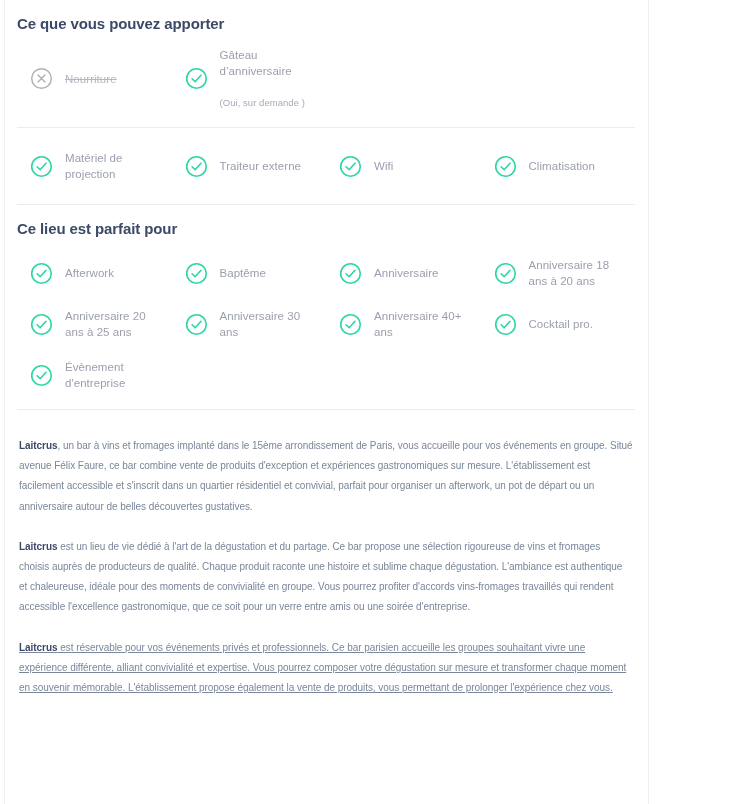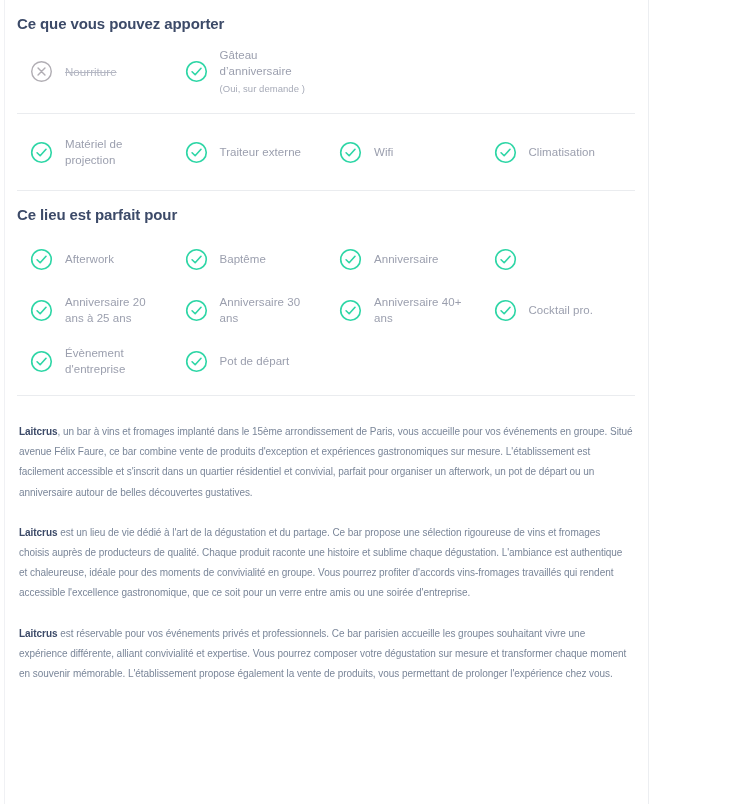--- a/index.html
+++ b/index.html
@@ -84,39 +84,39 @@
     line-height: 16px;
     color: #9b9fae;
     font-family: "Liberation Sans", sans-serif;
     letter-spacing: 0.05px;
   }
   .item .lbl .sub {
     display: block;
     font-size: 9.5px;
     line-height: 14px;
     color: #a7abb8;
-    margin-top: 3px;
+    margin-top: 17px;
   }
   .item.disabled .lbl {
     color: #b4b7c3;
     text-decoration: line-through;
     text-decoration-color: #b4b7c3;
   }
 
   .desc {
     padding: 26px 19px 10px 19px;
   }
   .desc p {
     margin: 0 0 20px 0;
     font-size: 10px;
     line-height: 20.2px;
     color: #7a8699;
     letter-spacing: -0.05px;
   }
-  .desc p:last-child { margin-bottom: 11px; }
+  .desc p:last-child { margin-bottom: 11px; text-decoration: underline; }
   .desc p b {
     color: #3c4a68;
     font-weight: bold;
   }
 </style>
 </head>
 <body>
 
 <div class="page">
   <div class="card-edge-left"></div>
@@ -201,20 +201,21 @@
               <circle cx="12" cy="12" r="10.2" stroke="#2ed6a6" stroke-width="1.7"></circle>
               <path d="M7.4 12.3 L10.6 15.4 L16.7 8.6" stroke="#2ed6a6" stroke-width="1.7" stroke-linecap="round" stroke-linejoin="round"></path>
             </svg>
             <span class="lbl"><span>Anniversaire</span></span>
           </div>
           <div class="item">
             <svg class="ico" viewBox="0 0 24 24" fill="none">
               <circle cx="12" cy="12" r="10.2" stroke="#2ed6a6" stroke-width="1.7"></circle>
               <path d="M7.4 12.3 L10.6 15.4 L16.7 8.6" stroke="#2ed6a6" stroke-width="1.7" stroke-linecap="round" stroke-linejoin="round"></path>
             </svg>
+            <span class="lbl"><span>Anniversaire 18 ans à 20 ans</span></span>
           </div>
           <div class="item">
             <svg class="ico" viewBox="0 0 24 24" fill="none">
               <circle cx="12" cy="12" r="10.2" stroke="#2ed6a6" stroke-width="1.7"></circle>
               <path d="M7.4 12.3 L10.6 15.4 L16.7 8.6" stroke="#2ed6a6" stroke-width="1.7" stroke-linecap="round" stroke-linejoin="round"></path>
             </svg>
             <span class="lbl"><span>Anniversaire 20 ans à 25 ans</span></span>
           </div>
           <div class="item">
             <svg class="ico" viewBox="0 0 24 24" fill="none">
@@ -236,27 +237,20 @@
               <path d="M7.4 12.3 L10.6 15.4 L16.7 8.6" stroke="#2ed6a6" stroke-width="1.7" stroke-linecap="round" stroke-linejoin="round"></path>
             </svg>
             <span class="lbl"><span>Cocktail pro.</span></span>
           </div>
           <div class="item">
             <svg class="ico" viewBox="0 0 24 24" fill="none">
               <circle cx="12" cy="12" r="10.2" stroke="#2ed6a6" stroke-width="1.7"></circle>
               <path d="M7.4 12.3 L10.6 15.4 L16.7 8.6" stroke="#2ed6a6" stroke-width="1.7" stroke-linecap="round" stroke-linejoin="round"></path>
             </svg>
             <span class="lbl"><span>Évènement d'entreprise</span></span>
-          </div>
-          <div class="item">
-            <svg class="ico" viewBox="0 0 24 24" fill="none">
-              <circle cx="12" cy="12" r="10.2" stroke="#2ed6a6" stroke-width="1.7"></circle>
-              <path d="M7.4 12.3 L10.6 15.4 L16.7 8.6" stroke="#2ed6a6" stroke-width="1.7" stroke-linecap="round" stroke-linejoin="round"></path>
-            </svg>
-            <span class="lbl"><span>Pot de départ</span></span>
           </div>
         </div>
     </div>
     <div class="divider" style="margin-top:10px;"></div>
   </div>
 
   <div class="desc" id="desc-container">
       <p><b>Laitcrus</b><span>, un bar à vins et fromages implanté dans le 15ème arrondissement de Paris, vous accueille pour vos événements en groupe. Situé avenue Félix Faure, ce bar combine vente de produits d'exception et expériences gastronomiques sur mesure. L'établissement est facilement accessible et s'inscrit dans un quartier résidentiel et convivial, parfait pour organiser un afterwork, un pot de départ ou un anniversaire autour de belles découvertes gustatives.</span></p>
       <p><b>Laitcrus</b><span> est un lieu de vie dédié à l'art de la dégustation et du partage. Ce bar propose une sélection rigoureuse de vins et fromages choisis auprès de producteurs de qualité. Chaque produit raconte une histoire et sublime chaque dégustation. L'ambiance est authentique et chaleureuse, idéale pour des moments de convivialité en groupe. Vous pourrez profiter d'accords vins-fromages travaillés qui rendent accessible l'excellence gastronomique, que ce soit pour un verre entre amis ou une soirée d'entreprise.</span></p>
       <p><b>Laitcrus</b><span> est réservable pour vos événements privés et professionnels. Ce bar parisien accueille les groupes souhaitant vivre une expérience différente, alliant convivialité et expertise. Vous pourrez composer votre dégustation sur mesure et transformer chaque moment en souvenir mémorable. L'établissement propose également la vente de produits, vous permettant de prolonger l'expérience chez vous.</span></p>

